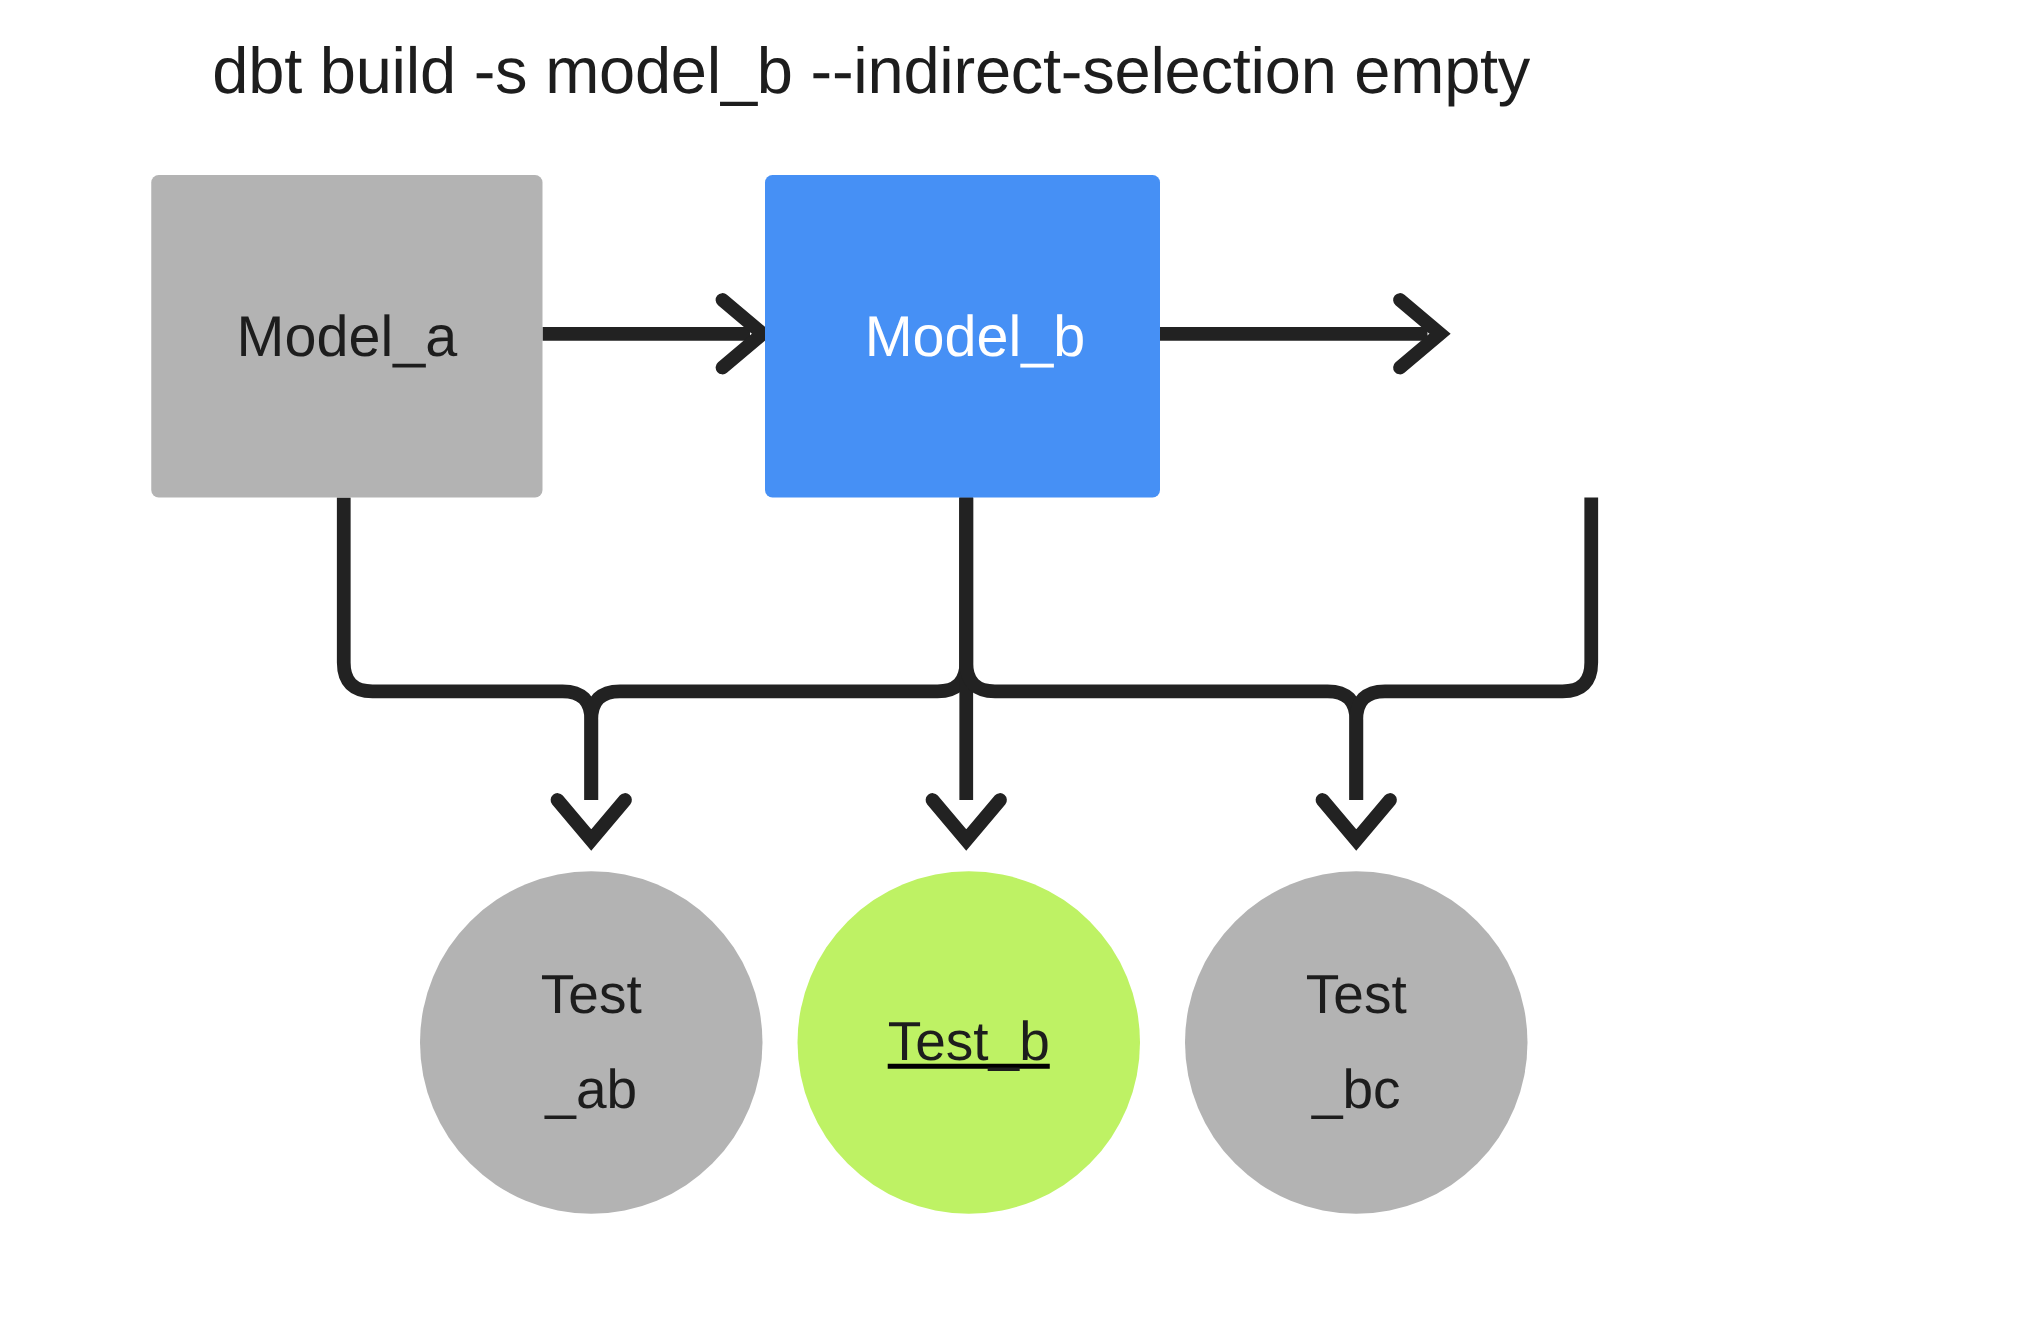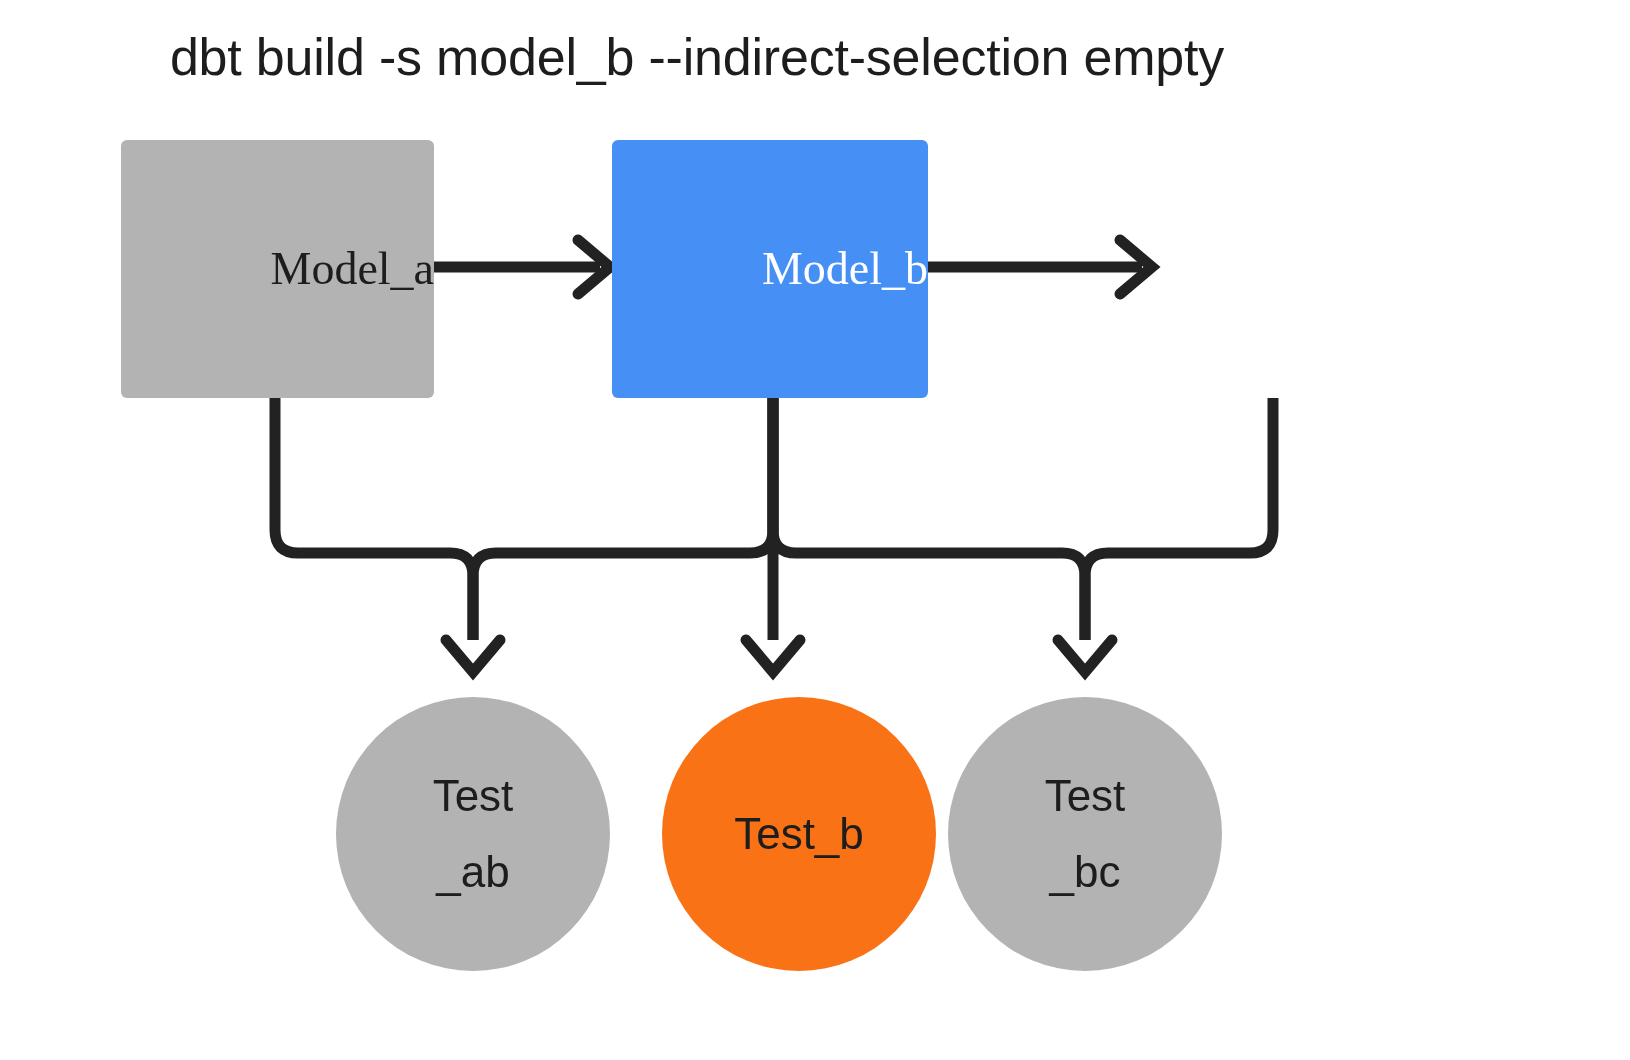--- a/index.html
+++ b/index.html
@@ -30,23 +30,22 @@
   .edges{position:absolute;left:0;top:0;width:1630px;height:1060px;pointer-events:none;}
 
   
   .nodes{position:absolute;left:0;top:0;width:1630px;height:1060px;}
 
   .model-node{
     position:absolute;
     border-radius:6px;
     display:flex;
     align-items:center;
-    justify-content:flex-end;
+    justify-content:center;
     box-sizing:border-box;
-    font-family:Liberation Serif, serif;
   }
   .model-label{
     font-size:46px;
     line-height:52px;
     white-space:pre;
     font-weight:400;
   }
 
   .test-node{
     position:absolute;
@@ -124,21 +123,21 @@
     <div class="model-node" style="left:612px;top:140px;width:316px;height:258px;background:#4690f5;">
       <span class="model-label" style="color:#ffffff;margin-left:20px;">Model_b</span>
     </div>
 
 
     <div class="test-node" style="left:336px;top:697px;width:274px;height:274px;background:#b3b3b3;">
       <span class="test-label">Test
 _ab</span>
     </div>
 
-    <div class="test-node" style="left:662px;top:697px;width:274px;height:274px;background:#f97316;">
+    <div class="test-node" style="left:638px;top:697px;width:274px;height:274px;background:#bef264;text-decoration:underline;">
       <span class="test-label">Test_b</span>
     </div>
 
     <div class="test-node" style="left:948px;top:697px;width:274px;height:274px;background:#b3b3b3;">
       <span class="test-label">Test
 _bc</span>
     </div>
 
   </div>
 </div>

